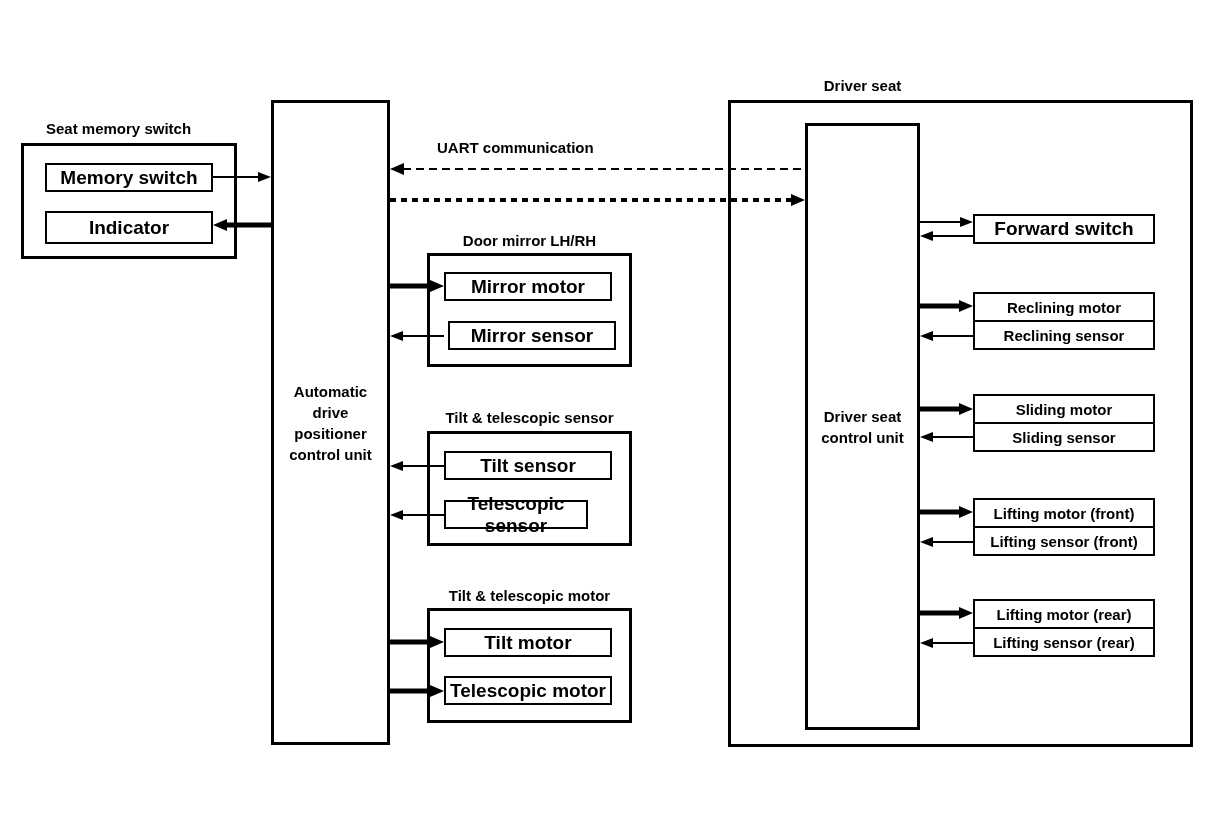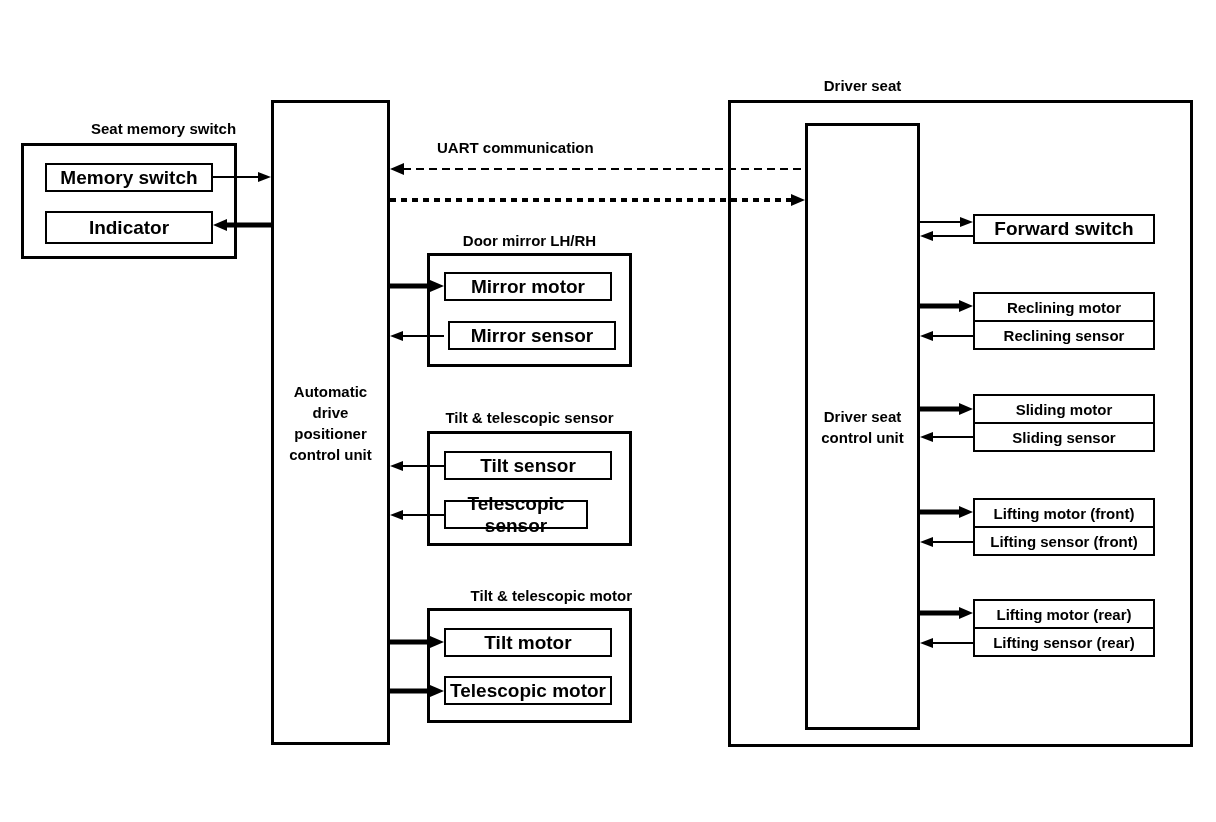--- a/index.html
+++ b/index.html
@@ -69,21 +69,21 @@
     z-index: 10;
   }
   #arrow-layer line { stroke: #000; }
   #arrow-layer polygon { fill: #000; stroke: none; }
 </style>
 </head>
 <body>
 
 <div id="canvas">
 
-  <div class="title" style="left:46px; top:120px;margin-left:45px;">Seat memory switch</div>
+  <div class="title" style="left:46px; top:120px;">Seat memory switch</div>
   <div class="group hollow" style="left:21px; top:143px; width:216px; height:116px;"></div>
   <div class="box" style="left:45px; top:163px; width:168px; height:29px;">
     <span>Memory switch</span>
   </div>
   <div class="box" style="left:45px; top:211px; width:168px; height:33px;">
     <span>Indicator</span>
   </div>
 
   <div class="group multiline" style="left:271px; top:100px; width:119px; height:645px; font-size:15px;">
     <div>Automatic</div>
@@ -105,21 +105,21 @@
 
   <div class="title centered" style="left:427px; top:409px; width:205px;">Tilt &amp; telescopic sensor</div>
   <div class="group hollow" style="left:427px; top:431px; width:205px; height:115px;"></div>
   <div class="box" style="left:444px; top:451px; width:168px; height:29px;">
     <span>Tilt sensor</span>
   </div>
   <div class="box" style="left:444px; top:500px; width:144px; height:29px;">
     <span>Telescopic sensor</span>
   </div>
 
-  <div class="title centered" style="left:427px; top:587px; width:205px;text-align:right;">Tilt &amp; telescopic motor</div>
+  <div class="title centered" style="left:427px; top:587px; width:205px;">Tilt &amp; telescopic motor</div>
   <div class="group hollow" style="left:427px; top:608px; width:205px; height:115px;"></div>
   <div class="box" style="left:444px; top:628px; width:168px; height:29px;">
     <span>Tilt motor</span>
   </div>
   <div class="box" style="left:444px; top:676px; width:168px; height:29px;">
     <span>Telescopic motor</span>
   </div>
 
   <div class="title centered" style="left:805px; top:77px; width:115px;">Driver seat</div>
   <div class="group hollow" style="left:728px; top:100px; width:465px; height:647px;"></div>

